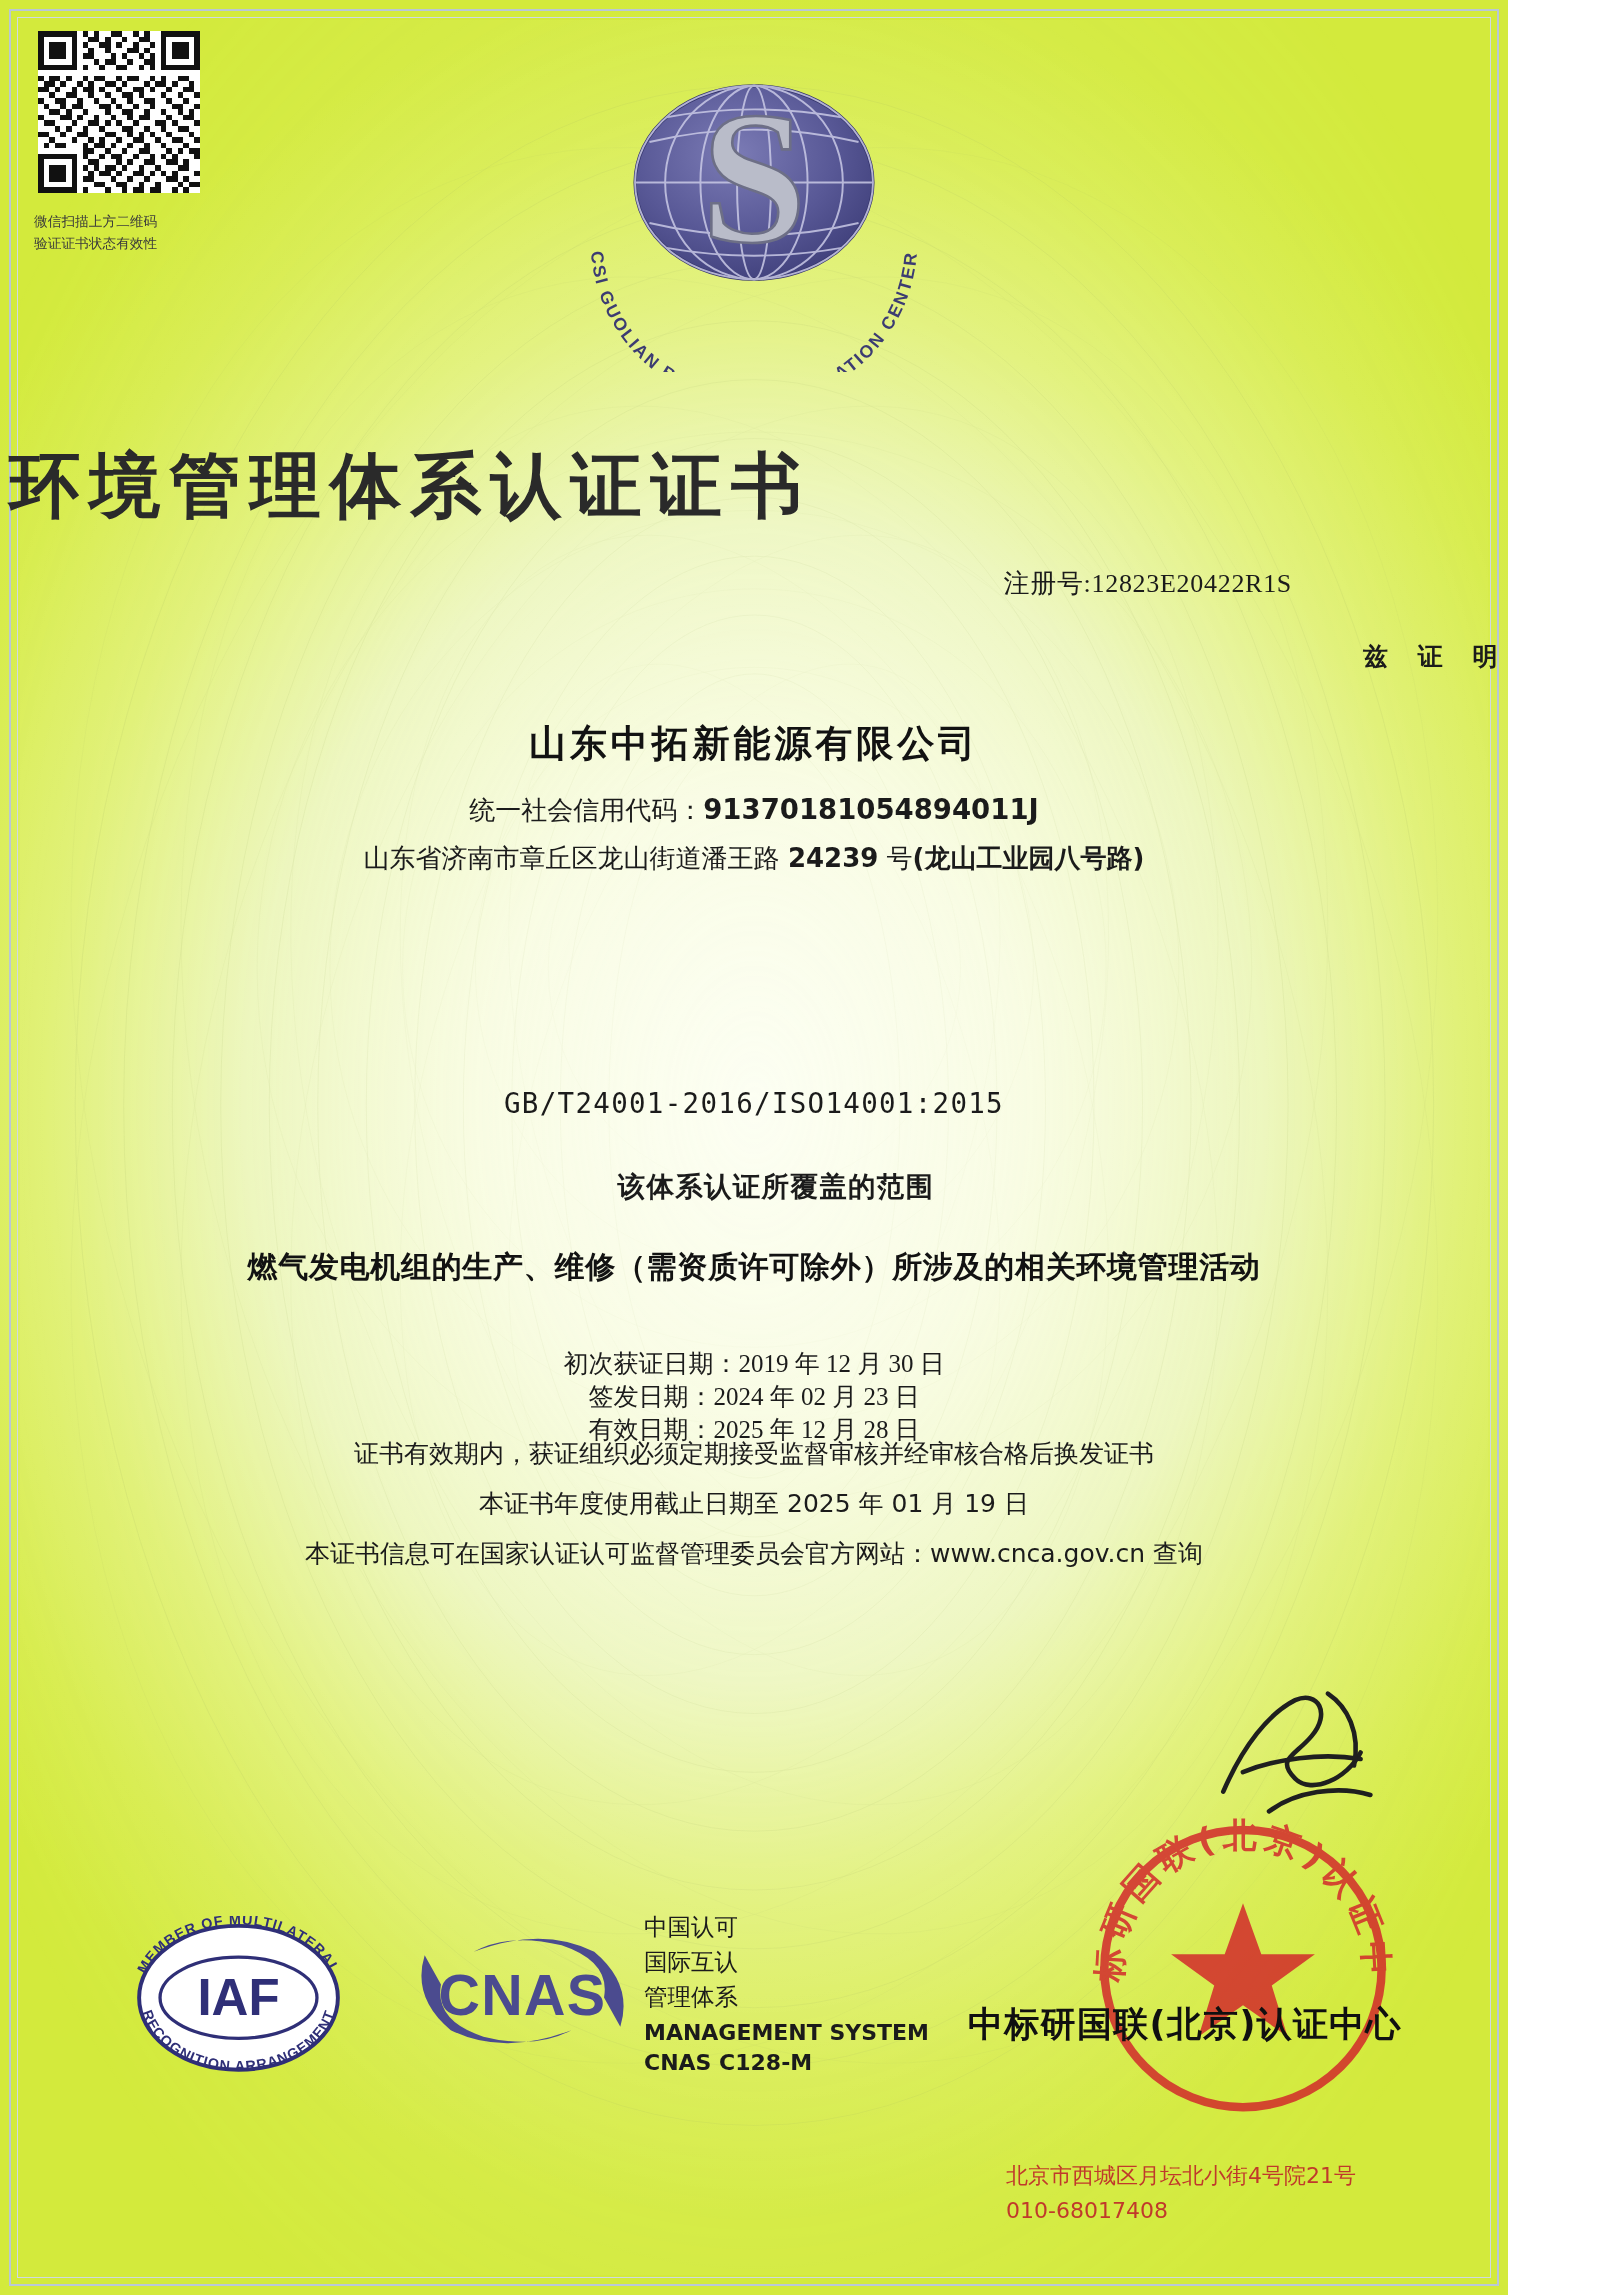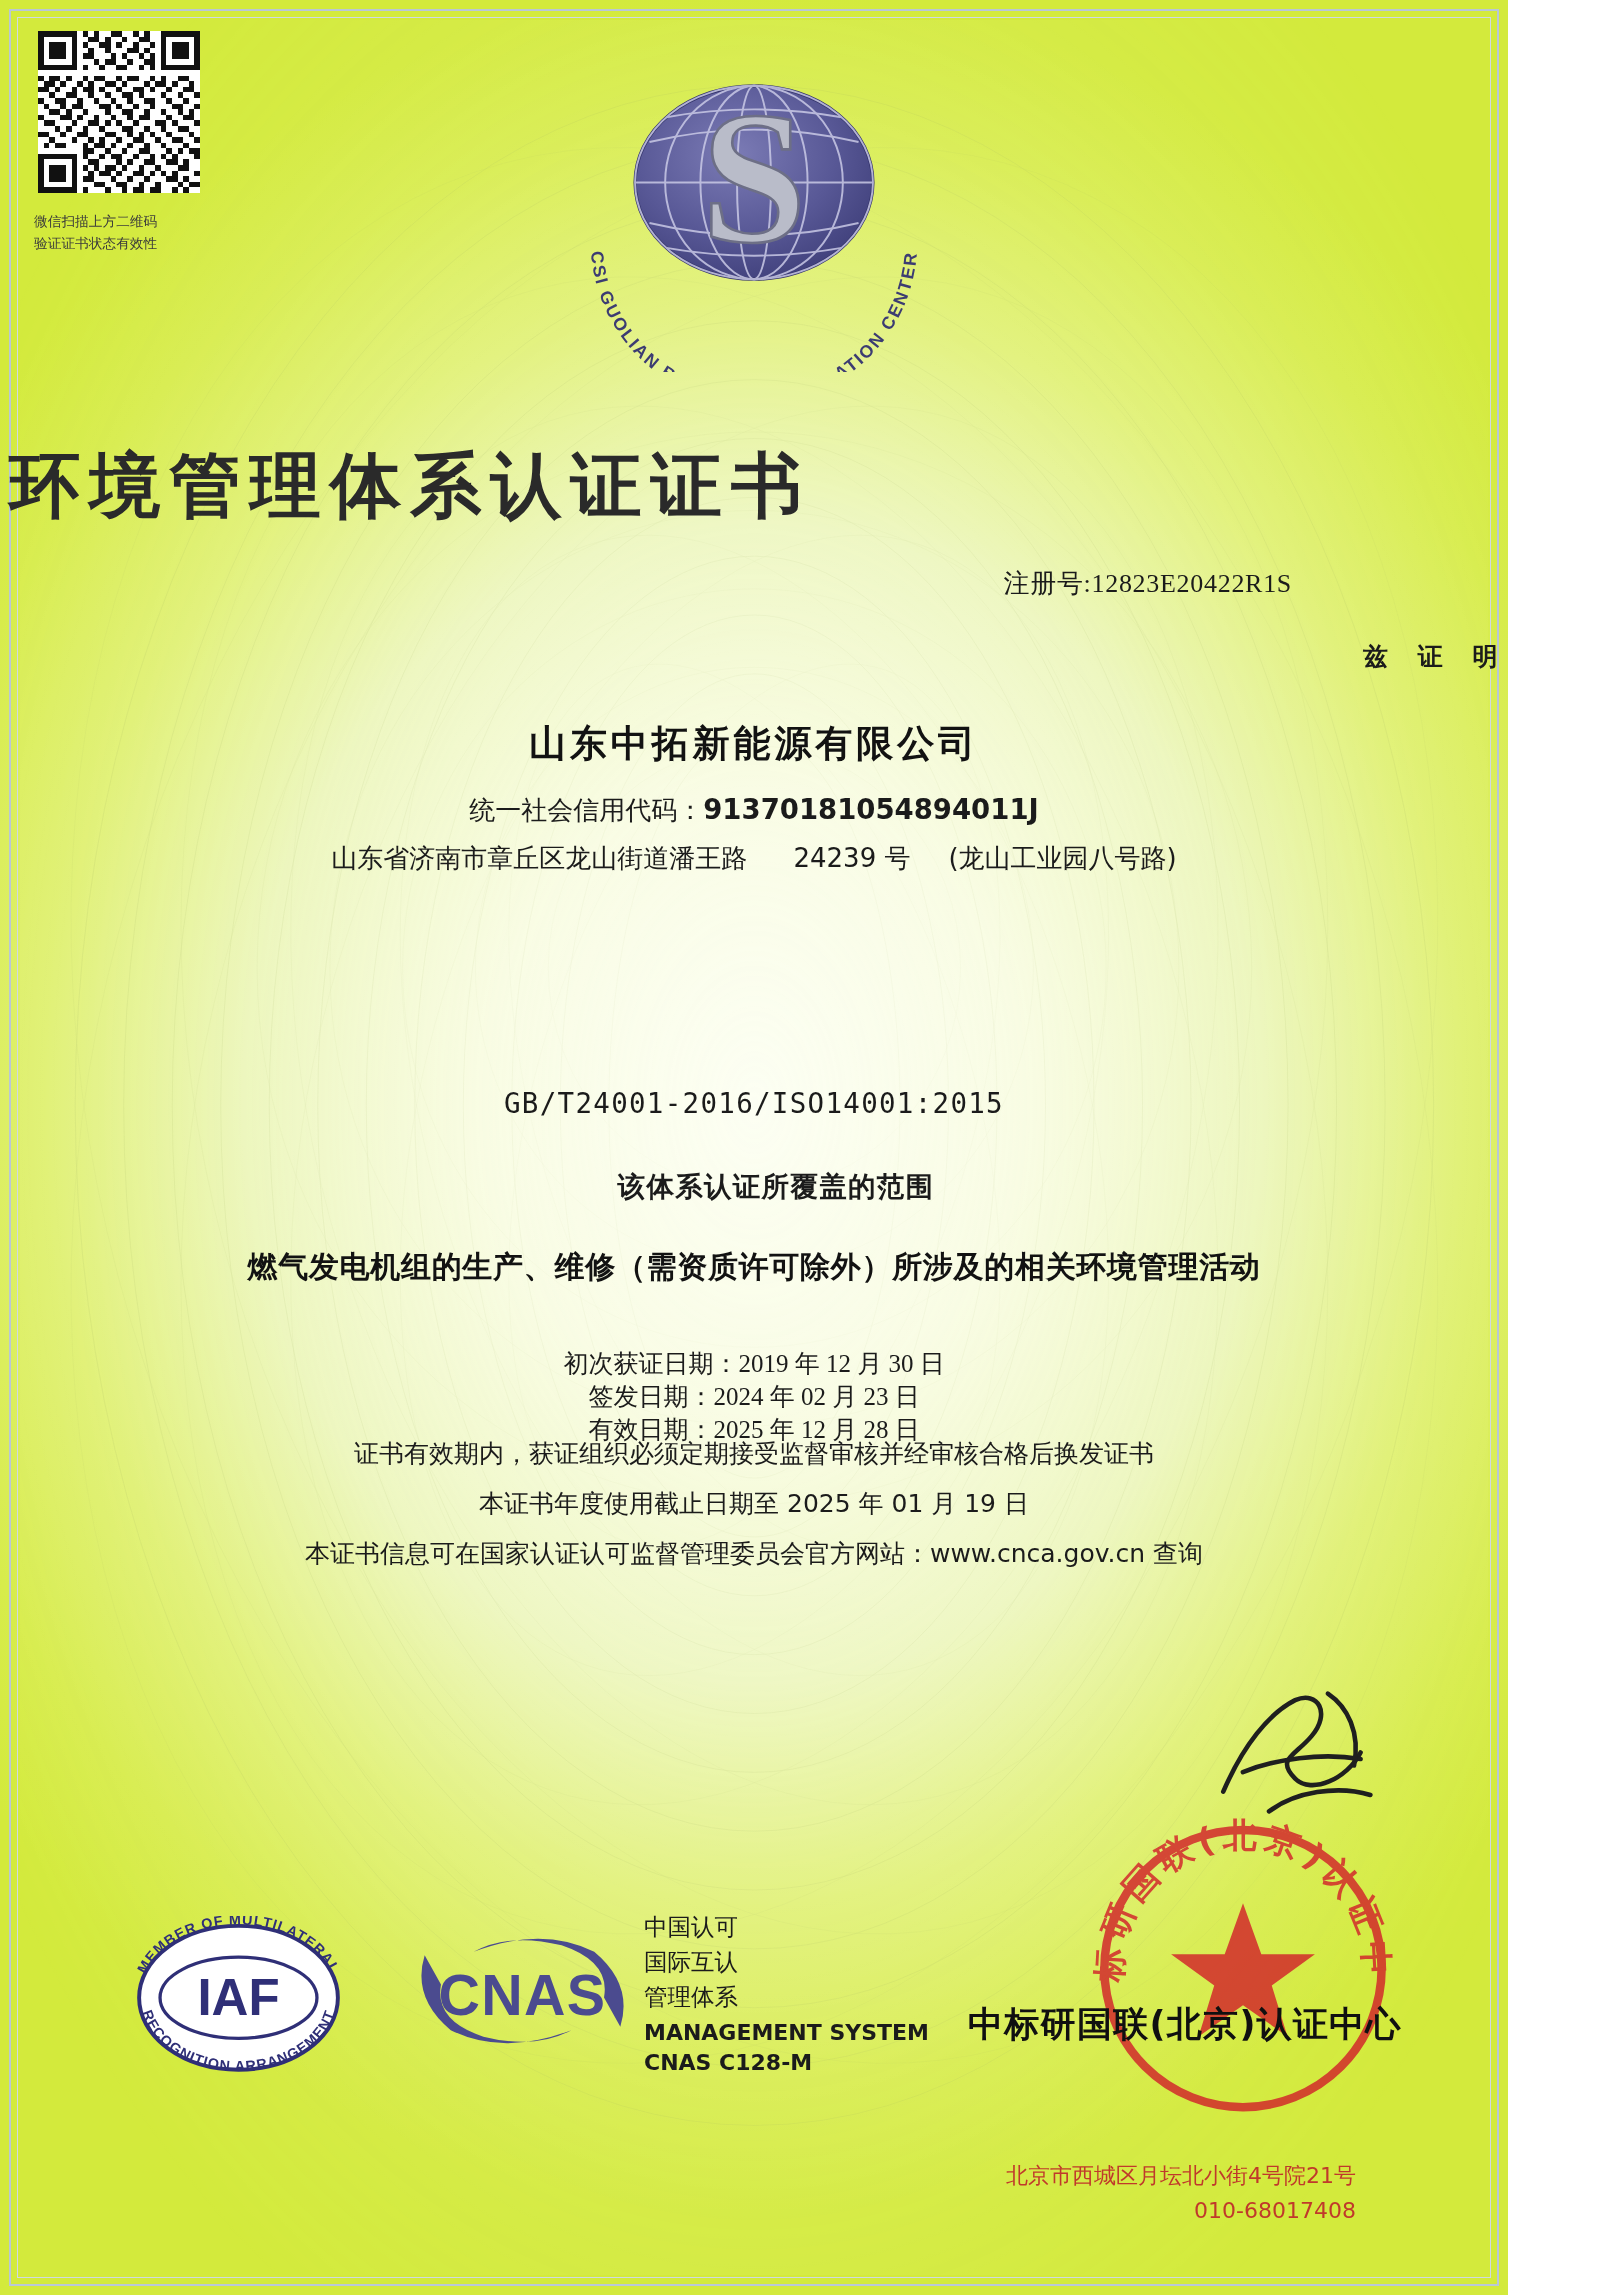--- a/index.html
+++ b/index.html
@@ -84,21 +84,21 @@
     position:absolute;top:793px;left:0;right:0;text-align:center;
     font-size:26px;color:#1b1b1b;
     font-family:"DejaVu Sans", sans-serif;
   }
   .credit b{font-weight:700;font-size:27.5px;margin-top:24px;}
   .address{
     position:absolute;top:841px;left:0;right:0;text-align:center;
     font-size:26px;color:#1b1b1b;
     font-family:"DejaVu Sans", sans-serif;
   }
-  .address b{font-weight:400;margin-left:38px;}
+  .address b{font-weight:700;}
 
   .conform{
     position:absolute;top:1007px;left:0;right:0;text-align:center;
     font-size:27.5px;color:#1b1b1b;font-weight:700;letter-spacing:2px;
     font-family:"DejaVu Sans", sans-serif;
   }
   .standard{
     position:absolute;top:1087px;left:0;right:0;text-align:center;
     font-size:27.5px;color:#1b1b1b;letter-spacing:1.3px;
     font-family:"DejaVu Sans Mono", monospace;
@@ -146,21 +146,21 @@
   .cnas-text .zh{font-size:23.5px;line-height:35px;}
   .cnas-text .en{font-size:22px;font-weight:700;line-height:30px;margin-top:2.6px;}
   .cnas-text .code{font-size:22px;font-weight:700;line-height:30px;}
 
   .issuer{
     position:absolute;left:968px;top:2001px;
     font-size:35px;font-weight:700;color:#101010;letter-spacing:1.3px;
     font-family:"DejaVu Sans", sans-serif;
   }
   .addr-bottom{
-    position:absolute;right:152px;top:2158px;text-align:right;
+    position:absolute;right:152px;top:2158px;text-align:left;
     font-size:22px;line-height:35px;color:#c0392b;
     font-family:"DejaVu Sans", sans-serif;
   }
   .stamp{
     position:absolute;left:1073px;top:1792px;width:340px;height:340px;
   }
   .stamp svg{width:100%;height:100%;}
   .signature{
     position:absolute;left:1197px;top:1674px;width:216px;height:170px;
   }

